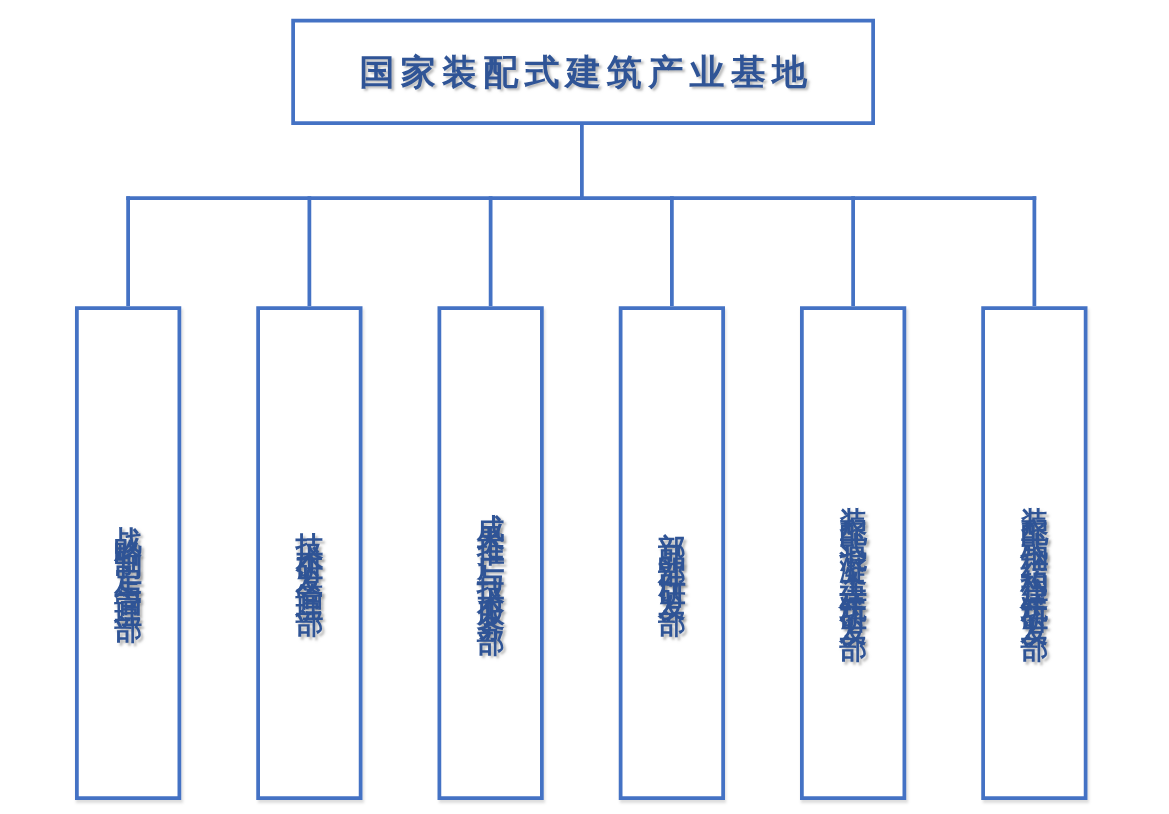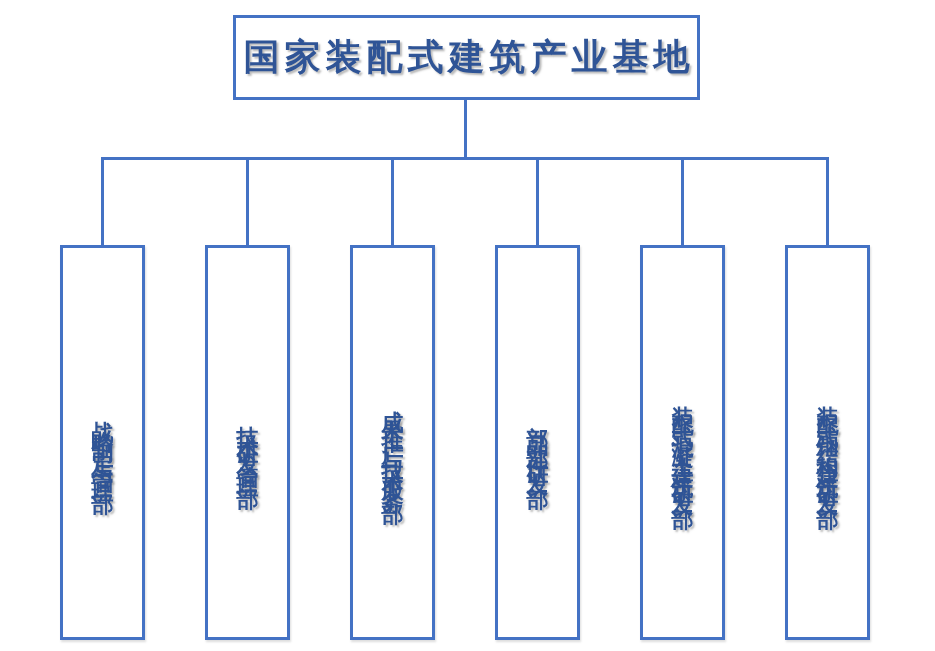--- a/index.html
+++ b/index.html
@@ -7,21 +7,21 @@
     position:relative;width:935px;height:651px;background:#fff;overflow:hidden;
     font-family:"Liberation Sans",sans-serif;
   }
   
   .root-box{
     position:absolute;left:233px;top:15px;width:467px;height:85px;
     box-sizing:border-box;border:3px solid #4472C4;background:#fff;
     display:flex;align-items:center;justify-content:center;
   }
   .root-label{
-    color:#2F5496;font-size:36px;font-weight:bold;letter-spacing:5px;
+    color:#2F5496;font-size:28px;font-weight:bold;letter-spacing:5px;
     text-indent:5px;white-space:nowrap;
     text-shadow:2px 2px 2px rgba(130,130,130,0.55);
   }
   
   .line{position:absolute;background:#4472C4;}
   .stem{left:464px;top:100px;width:3px;height:58px;}
   .rail{left:101px;top:157px;width:728px;height:3px;}
   .drop{top:157px;width:3px;height:88px;}
   .d1{left:101px;} .d2{left:246px;} .d3{left:391px;}
   .d4{left:536px;} .d5{left:681px;} .d6{left:826px;}

